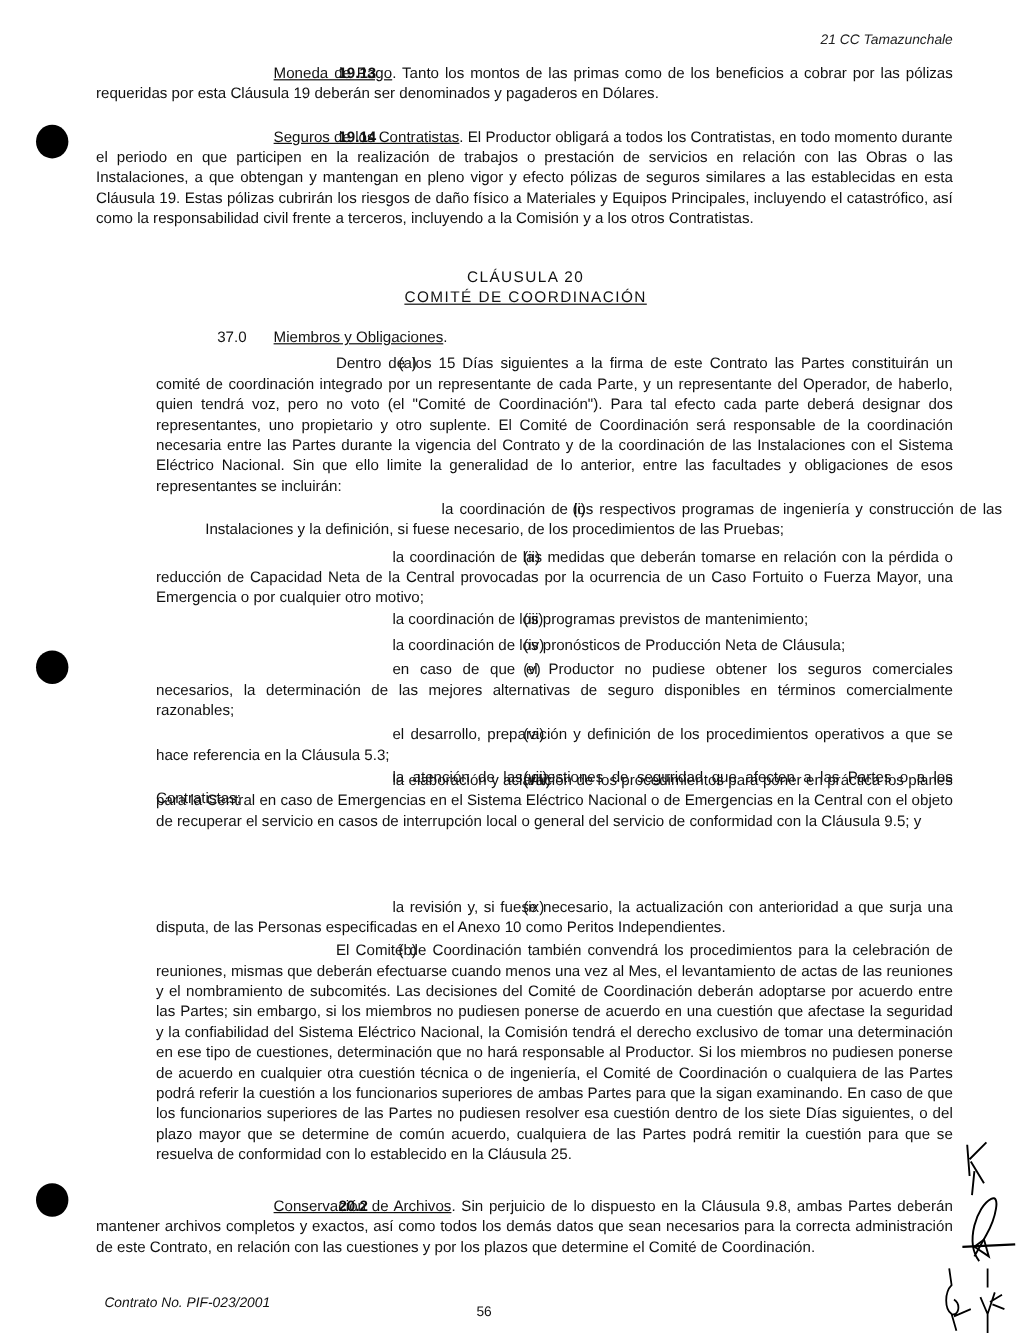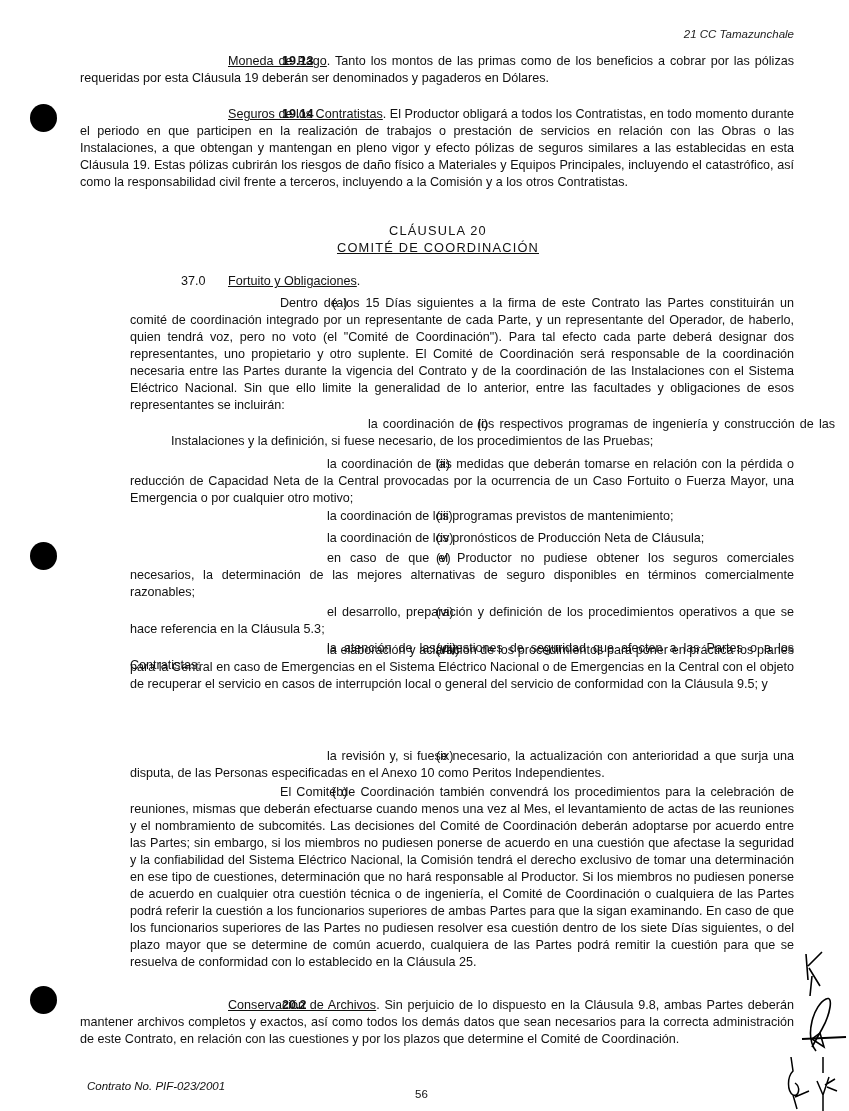--- a/index.html
+++ b/index.html
@@ -14,21 +14,21 @@
   .para.body { left: 80px; width: 714px; }
   .para.sub  { left: 130px; width: 664px; }
   .num { display: inline-block; font-weight: bold; }
   .ttl { font-weight: normal; text-decoration: underline; }
   .ttl-plain { text-decoration: underline; }
   .marker { display: inline-block; }
   .heading { position: absolute; left: 0; width: 876px; text-align: center; letter-spacing: 1.2px; font-size: 12.8px; }
   .heading .u { text-decoration: underline; }
   .dot { position: absolute; width: 27px; height: 28px; border-radius: 50%; background: #000; }
   .footer-left { left: 87px; top: 1078px; font-style: italic; font-size: 11.5px; }
-  .footer-page { left: 415px; top: 1086px; font-size: 11.5px; text-align: right; }
+  .footer-page { left: 397px; top: 1086px; font-size: 11.5px; text-align: right; }
   .sig { position: absolute; }
 </style>
 </head>
 <body>
 
 <div class="abs header-right">21 CC Tamazunchale</div>
 
 <div class="dot" style="left:30px; top:104px;"></div>
 <div class="dot" style="left:30px; top:542px;"></div>
 <div class="dot" style="left:30px; top:986px;"></div>
@@ -40,21 +40,21 @@
 <div class="para body" style="top:106px; text-indent:101px;">
   <span class="num" style="width:47px;">19.14</span><span class="ttl">Seguros de los Contratistas</span><span>. El Productor obligará a todos los Contratistas, en todo momento durante el periodo en que participen en la realización de trabajos o prestación de servicios en relación con las Obras o las Instalaciones, a que obtengan y mantengan en pleno vigor y efecto pólizas de seguros similares a las establecidas en esta Cláusula 19. Estas pólizas cubrirán los riesgos de daño físico a Materiales y Equipos Principales, incluyendo el catastrófico, así como la responsabilidad civil frente a terceros, incluyendo a la Comisión y a los otros Contratistas.</span>
 </div>
 
 <div class="heading" style="top:222px;">CLÁUSULA 20</div>
 <div class="heading" style="top:239px;">
   <span class="u">COMITÉ DE COORDINACIÓN</span>
 </div>
 
 <div class="abs" style="left:181px; top:273px;">
-  <span style="display:inline-block; width:47px;">37.0</span><span class="ttl-plain">Fortuito y Obligaciones</span><span>.</span>
+  <span style="display:inline-block; width:47px;">37.0</span><span class="ttl-plain">Miembros y Obligaciones</span><span>.</span>
 </div>
 
 <div class="para sub" style="top:295px; text-indent:101px;">
   <span class="marker" style="width:49px;">(a)</span><span>Dentro de los 15 Días siguientes a la firma de este Contrato las Partes constituirán un comité de coordinación integrado por un representante de cada Parte, y un representante del Operador, de haberlo, quien tendrá voz, pero no voto (el "Comité de Coordinación"). Para tal efecto cada parte deberá designar dos representantes, uno propietario y otro suplente. El Comité de Coordinación será responsable de la coordinación necesaria entre las Partes durante la vigencia del Contrato y de la coordinación de las Instalaciones con el Sistema Eléctrico Nacional. Sin que ello limite la generalidad de lo anterior, entre las facultades y obligaciones de esos representantes se incluirán:</span>
 </div>
 
 <div class="para sub" style="top:416px; text-indent:153px;margin-left:41px;">
   <span class="marker" style="width:44px;">(i)</span><span>la coordinación de los respectivos programas de ingeniería y construcción de las Instalaciones y la definición, si fuese necesario, de los procedimientos de las Pruebas;</span>
 </div>
 <div class="para sub" style="top:456px; text-indent:153px;">

